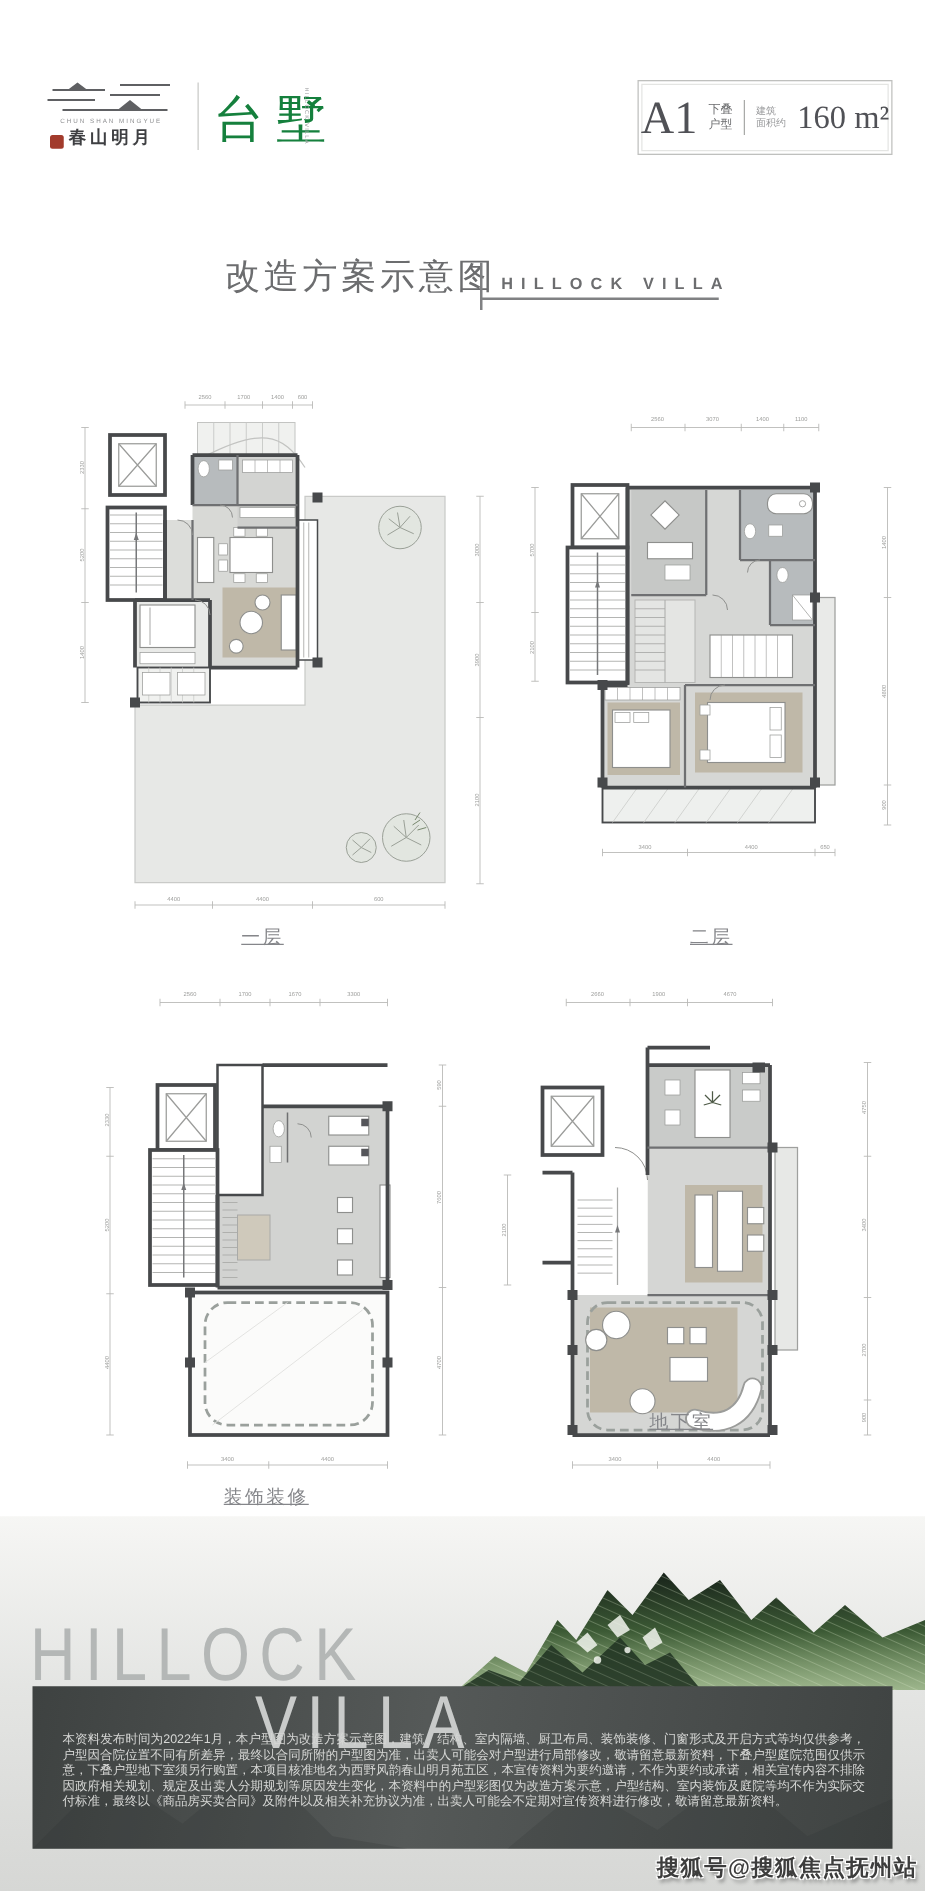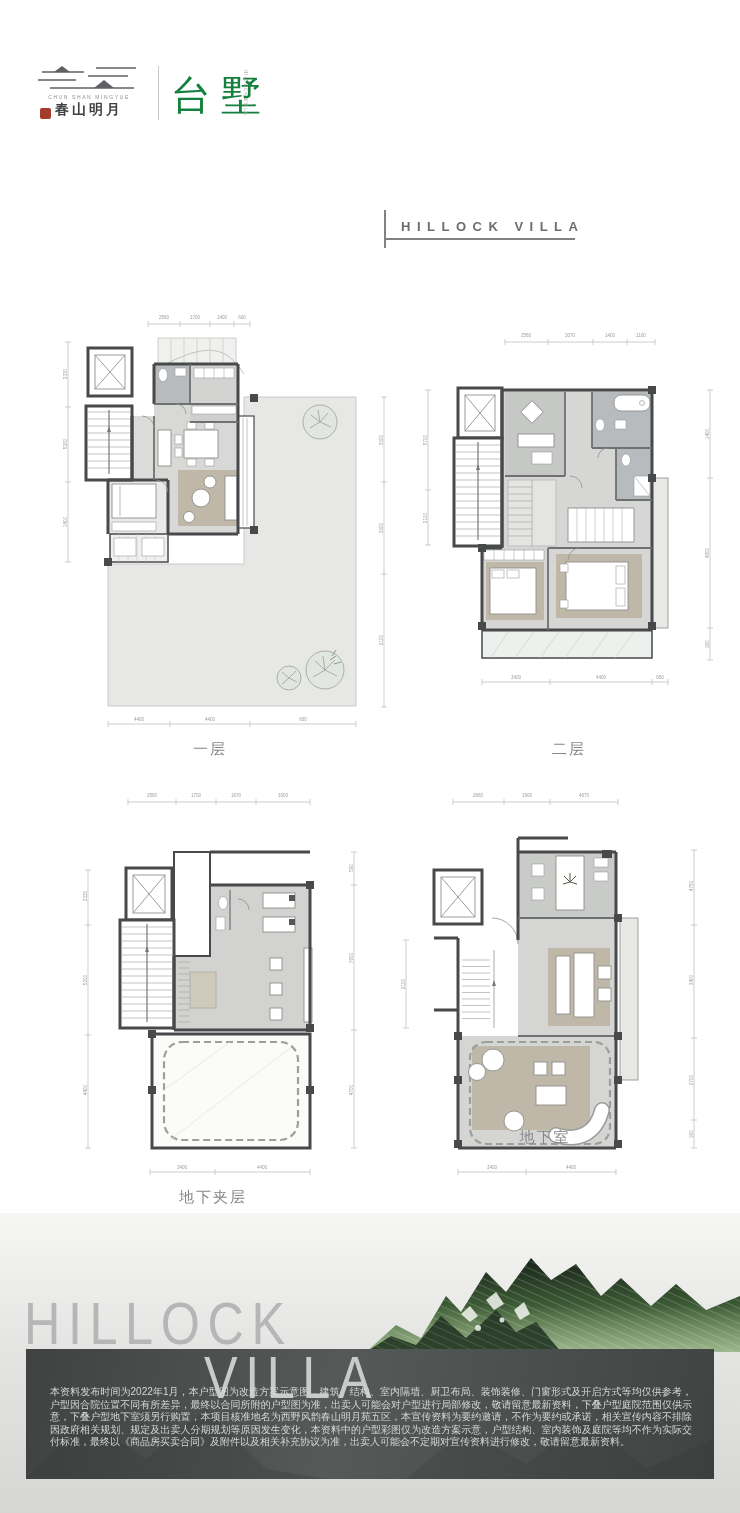--- a/index.html
+++ b/index.html
@@ -25,21 +25,21 @@
   .badge-areal{font-size:8px;color:#97989a;}
   .badge-area{font-family:"Liberation Serif","DejaVu Serif",serif;font-size:26px;color:#505156;}
 
   
   .sec-title{left:180px;top:202px;font-size:28px;letter-spacing:3px;color:#6c6d6f;}
   .sec-vline{left:384px;top:210px;width:2px;height:38px;background:#808183;}
   .sec-en{left:401px;top:219px;font-size:13px;font-weight:bold;letter-spacing:6.5px;color:#6c6d6f;}
   .sec-hline{left:385px;top:238px;width:190px;height:2px;background:#808183;}
 
   
-  .plan-label{font-size:15px;color:#85868a;letter-spacing:2px;text-align:center;width:110px;}
+  .plan-label{font-size:15px;color:#85868a;letter-spacing:2px;text-align:center;width:110px;text-decoration:underline;}
   svg text.dt{font-size:4.6px;fill:#9c9d9b;font-family:"Liberation Sans",sans-serif;}
   svg .dim{stroke:#b8b8b6;stroke-width:0.7;fill:none;}
   svg .wall{stroke:#47494b;stroke-width:3;fill:none;}
   svg .wall2{stroke:#6f7072;stroke-width:1.8;fill:none;}
   svg .furn{fill:#ffffff;stroke:#8e8f8d;stroke-width:0.9;}
   svg .furn-thin{fill:#ffffff;stroke:#9b9c9a;stroke-width:0.6;}
   svg .arc{stroke:#8e8f8d;stroke-width:0.8;fill:none;}
   svg .pier{fill:#47494b;}
   svg .tread{stroke:#a9aaa8;stroke-width:0.7;fill:none;}
 
@@ -71,21 +71,35 @@
   </svg>
   <div class="abs logo-en">CHUN SHAN MINGYUE</div>
   <div class="abs logo-cn">
     <span class="seal"></span>
     <span class="logo-cn-text">春山明月</span>
   </div>
   <div class="abs hdr-divider"></div>
   <div class="abs brand">台墅</div>
   <div class="abs brand-sub">HILLOCK VILLA</div>
 
-
+  <div class="abs badge">
+    <span class="badge-code">A1</span>
+    <span class="badge-col">
+      <span class="badge-type">下叠</span>
+      <span class="badge-type">户型</span>
+    </span>
+    <span class="badge-sep"></span>
+    <span class="badge-col">
+      <span class="badge-areal">建筑</span>
+      <span class="badge-areal">面积约</span>
+    </span>
+    <span class="badge-area">160 m²</span>
+  </div>
+
+  <div class="abs sec-title">改造方案示意图</div>
   <div class="abs sec-vline"></div>
   <div class="abs sec-en">HILLOCK VILLA</div>
   <div class="abs sec-hline"></div>
 
   <svg class="abs" style="left:58px;top:312px" width="334" height="424" viewBox="0 0 334 424">
 
     <g>
       <path class="dim" d="M90,12 H192 M90,9 V15 M122,9 V15 M152,9 V15 M176,9 V15 M192,9 V15"></path>
       <text class="dt" x="106" y="7" text-anchor="middle">2560</text>
       <text class="dt" x="137" y="7" text-anchor="middle">1700</text>
@@ -417,21 +431,21 @@
     <path class="wall2" d="M120,128 H218 M120,246 H218"></path>
     <rect x="216" y="124" width="8" height="8" class="pier"></rect>
     <rect x="216" y="242" width="8" height="8" class="pier"></rect>
     <rect x="216" y="286" width="8" height="8" class="pier"></rect>
     <rect x="56" y="242" width="8" height="8" class="pier"></rect>
     <rect x="56" y="286" width="8" height="8" class="pier"></rect>
     <rect x="216" y="350" width="8" height="8" class="pier"></rect>
     <rect x="56" y="350" width="8" height="8" class="pier"></rect>
   </svg>
 
-  <div class="abs plan-label" style="left:158px;top:1188px">地下夹层</div>
+  <div class="abs plan-label" style="left:158px;top:1188px">装饰装修</div>
   <div class="abs plan-label" style="left:490px;top:1128px">地下室</div>
 
   <div class="abs bottom"></div>
 
   <svg class="abs" style="left:366px;top:1250px" width="374" height="102" viewBox="0 0 374 102">
     <defs>
       <linearGradient id="g1" x1="0" y1="0" x2="0" y2="1">
         <stop offset="0" stop-color="#18231a"></stop>
         <stop offset="0.5" stop-color="#3c5a35"></stop>
         <stop offset="1" stop-color="#6d955298"></stop>
@@ -460,14 +474,15 @@
     <svg width="688" height="130" viewBox="0 0 688 130">
       <polygon points="0,130 60,70 120,110 180,60 240,120 300,130" fill="#2f3332" opacity="0.25"></polygon>
       <polygon points="380,130 440,80 500,115 560,70 620,120 688,90 688,130" fill="#2f3332" opacity="0.2"></polygon>
     </svg>
   </div>
 
   <div class="abs big2">VILLA</div>
 
   <div class="abs disclaimer">本资料发布时间为2022年1月，本户型图为改造方案示意图，建筑、结构、室内隔墙、厨卫布局、装饰装修、门窗形式及开启方式等均仅供参考，户型因合院位置不同有所差异，最终以合同所附的户型图为准，出卖人可能会对户型进行局部修改，敬请留意最新资料，下叠户型庭院范围仅供示意，下叠户型地下室须另行购置，本项目核准地名为西野风韵春山明月苑五区，本宣传资料为要约邀请，不作为要约或承诺，相关宣传内容不排除因政府相关规划、规定及出卖人分期规划等原因发生变化，本资料中的户型彩图仅为改造方案示意，户型结构、室内装饰及庭院等均不作为实际交付标准，最终以《商品房买卖合同》及附件以及相关补充协议为准，出卖人可能会不定期对宣传资料进行修改，敬请留意最新资料。</div>
 
+  <div class="abs watermark">搜狐号@搜狐焦点抚州站</div>
 
 </div>
 
 </body></html>

